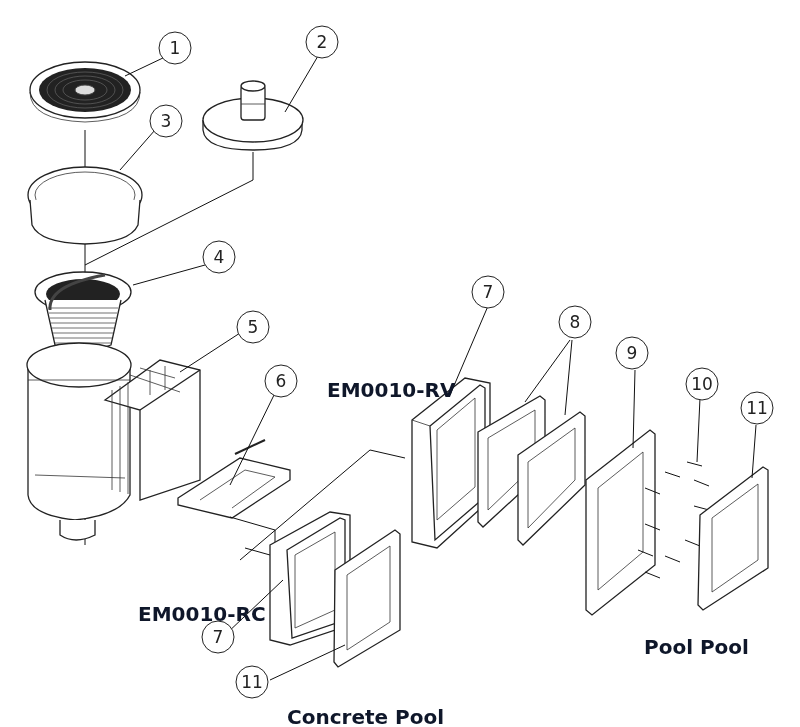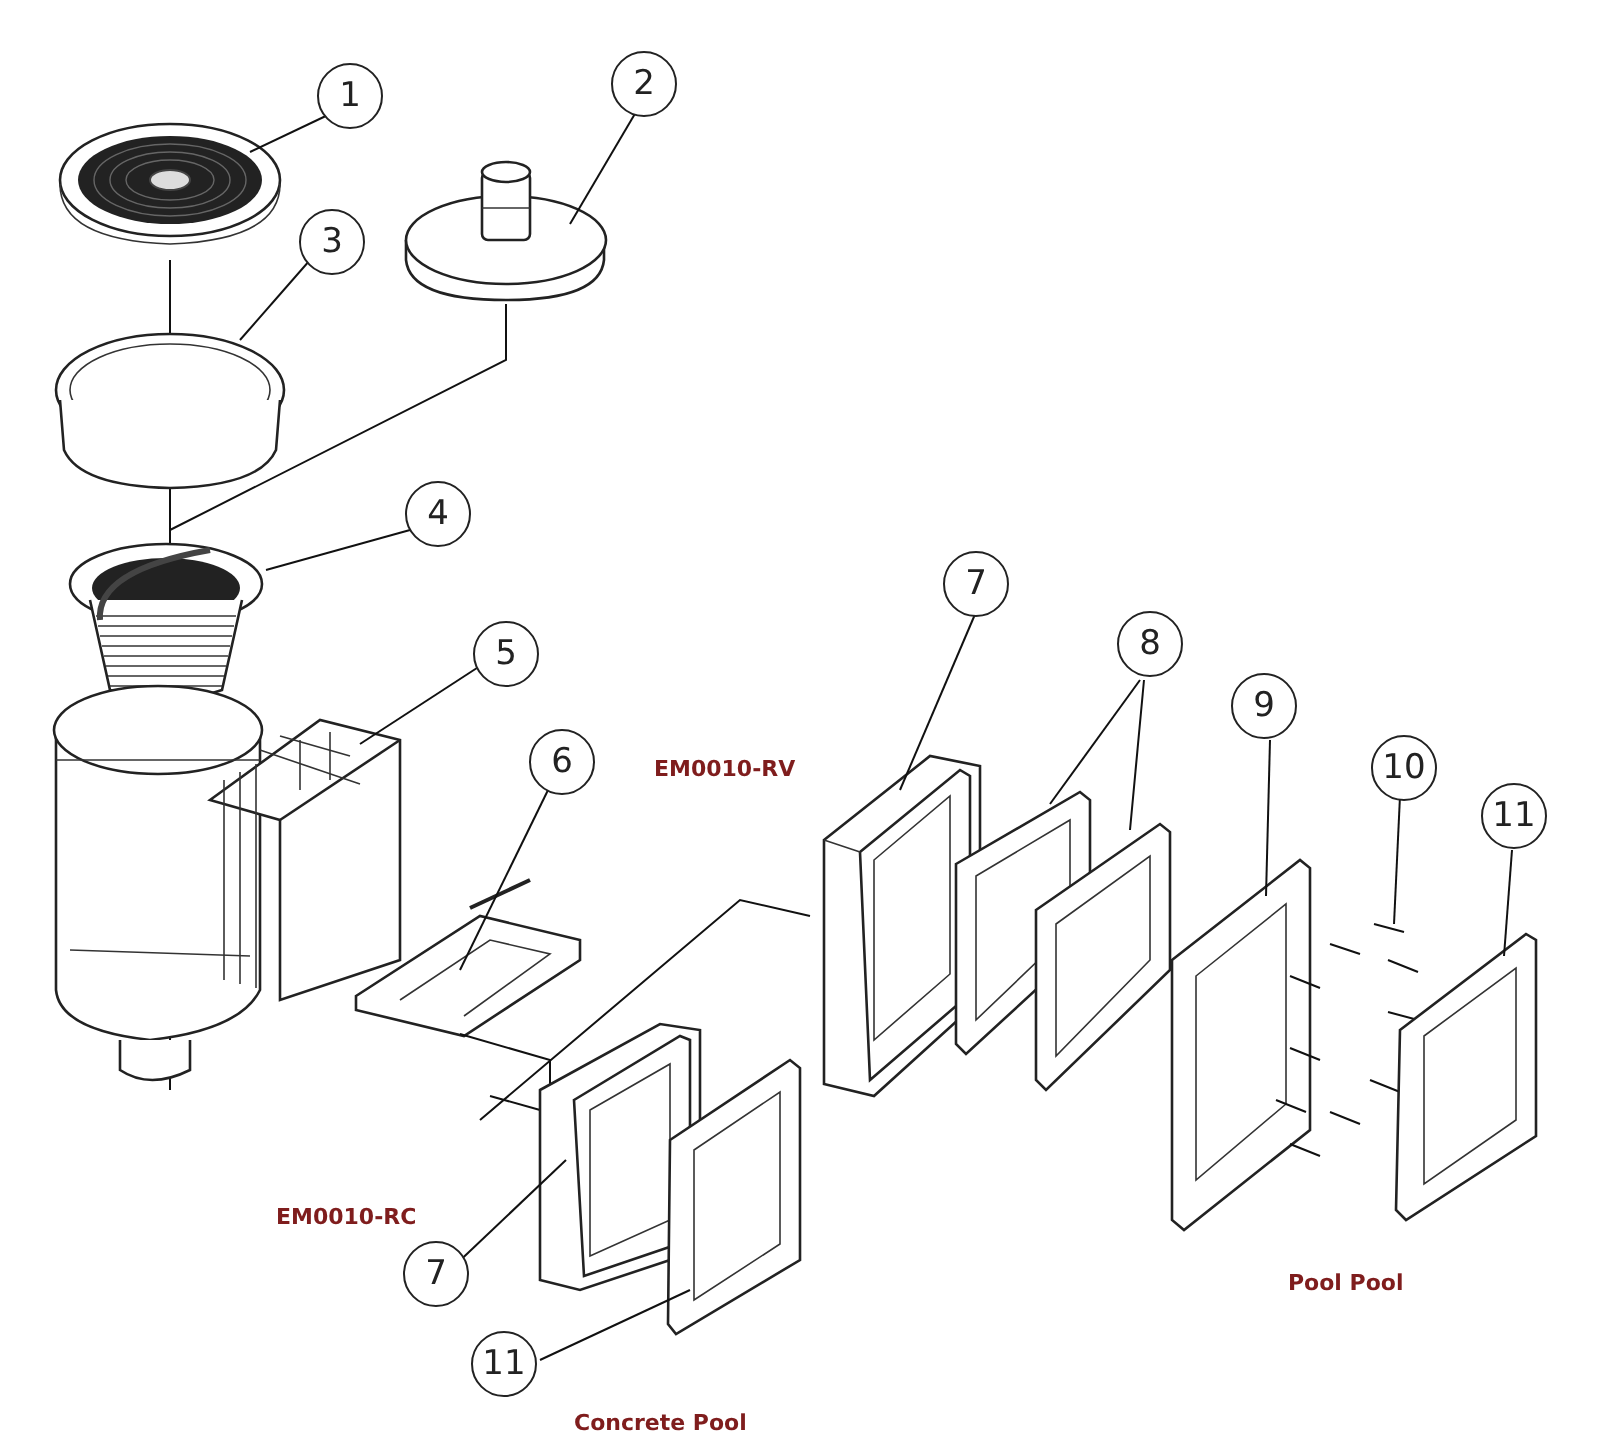--- a/index.html
+++ b/index.html
@@ -4,21 +4,21 @@
 <style>
   html,body{margin:0;padding:0;background:#fff;}
   body{width:800px;height:727px;position:relative;overflow:hidden;font-family:"DejaVu Sans",sans-serif;}
   svg{position:absolute;left:0;top:0;}
   .ln{stroke:#111;stroke-width:1;fill:none;}
   .part{stroke:#222;stroke-width:1.3;fill:#fff;}
   .thin{stroke:#333;stroke-width:0.8;fill:none;}
   .dark{fill:#1a1a1a;stroke:#111;stroke-width:1;}
   .bubble{fill:#fff;stroke:#222;stroke-width:1;}
   .bubble-text{font-family:"DejaVu Sans",sans-serif;font-size:17px;fill:#222;text-anchor:middle;dominant-baseline:central;}
-  .label{position:absolute;font-family:"DejaVu Sans",sans-serif;font-weight:bold;color:#7f1d1d;font-size:11px;white-space:nowrap;}
+  .label{position:absolute;font-family:"DejaVu Sans",sans-serif;font-weight:bold;color:#0f172a;font-size:20px;white-space:nowrap;}
 </style>
 </head>
 <body>
 
 <svg width="800" height="727" viewBox="0 0 800 727">
 
   <line class="ln" x1="85" y1="130" x2="85" y2="545"></line>
 
   <g>
     <ellipse class="part" cx="85" cy="90" rx="55" ry="28"></ellipse>

